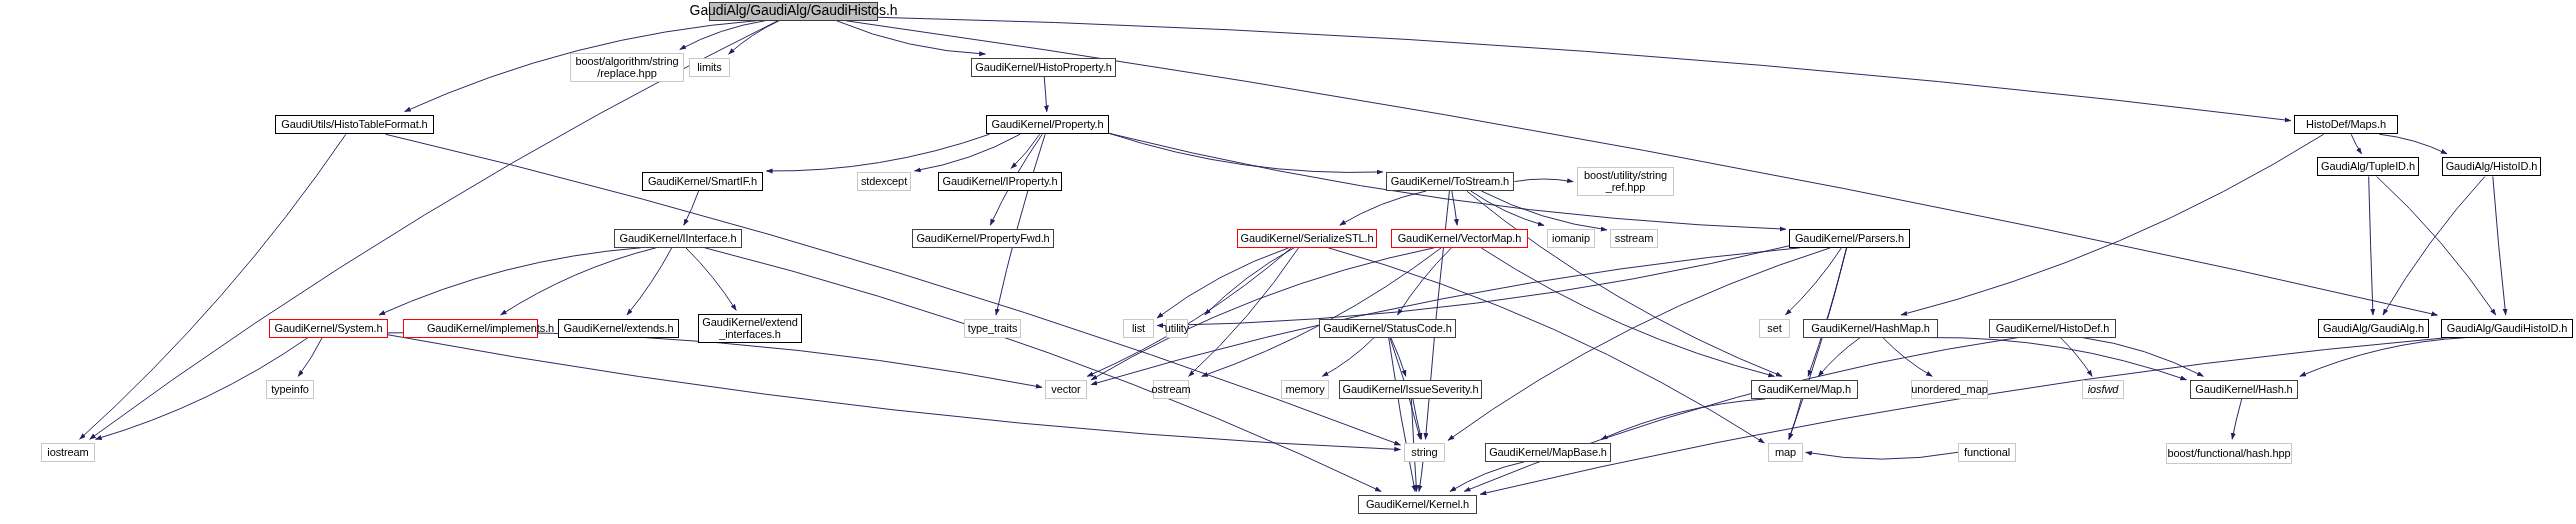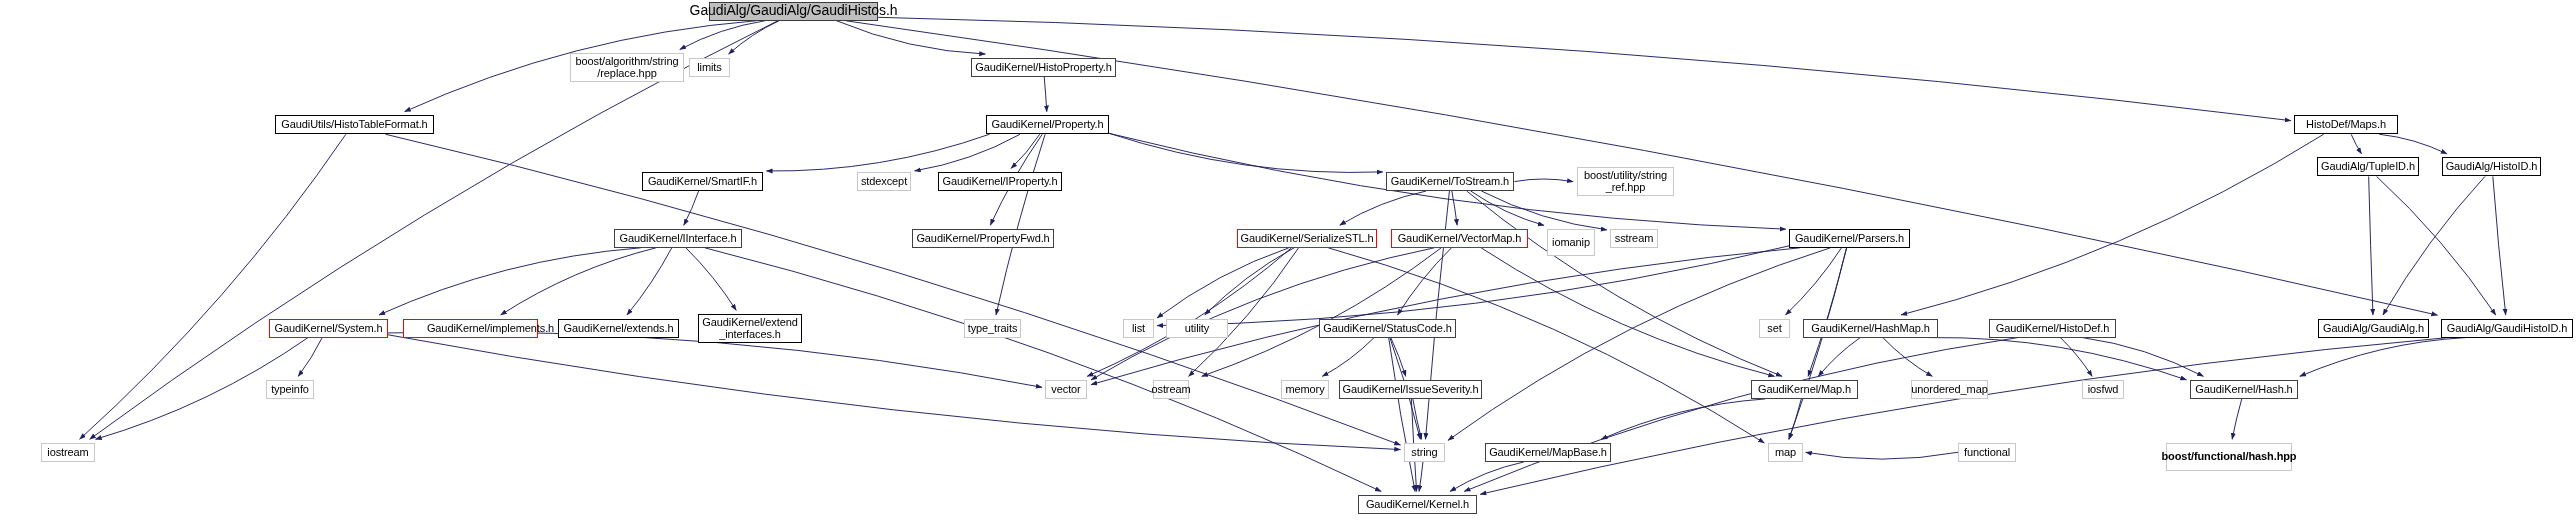--- a/index.html
+++ b/index.html
@@ -165,50 +165,50 @@
       <div class="node proj" style="left: 642px; top: 172px; width: 121px; height: 19px;"><span class="lbl">GaudiKernel/SmartIF.h</span></div>
       <div class="node sys" style="left: 857px; top: 172px; width: 54px; height: 19px;"><span class="lbl">stdexcept</span></div>
       <div class="node proj" style="left: 938px; top: 172px; width: 124px; height: 19px;"><span class="lbl">GaudiKernel/IProperty.h</span></div>
       <div class="node thick" style="left: 1386px; top: 172px; width: 128px; height: 19px;"><span class="lbl">GaudiKernel/ToStream.h</span></div>
       <div class="node sys" style="left: 1577px; top: 167px; width: 97px; height: 29px;"><span class="lbl">boost/utility/string
 _ref.hpp</span></div>
       <div class="node thick" style="left: 614px; top: 229px; width: 128px; height: 19px;"><span class="lbl">GaudiKernel/IInterface.h</span></div>
       <div class="node thick" style="left: 912px; top: 229px; width: 142px; height: 19px;"><span class="lbl">GaudiKernel/PropertyFwd.h</span></div>
       <div class="node red" style="left: 1237px; top: 229px; width: 140px; height: 19px;"><span class="lbl">GaudiKernel/SerializeSTL.h</span></div>
       <div class="node red" style="left: 1391px; top: 229px; width: 137px; height: 19px;"><span class="lbl">GaudiKernel/VectorMap.h</span></div>
-      <div class="node sys" style="left: 1547px; top: 229px; width: 48px; height: 27px;"><span class="lbl">iomanip</span></div>
+      <div class="node sys" style="left: 1547px; top: 229px; width: 48px; height: 19px;"><span class="lbl">iomanip</span></div>
       <div class="node sys" style="left: 1610px; top: 229px; width: 48px; height: 19px;"><span class="lbl">sstream</span></div>
       <div class="node proj" style="left: 1789px; top: 229px; width: 121px; height: 19px;"><span class="lbl">GaudiKernel/Parsers.h</span></div>
       <div class="node proj" style="left: 2317px; top: 157px; width: 102px; height: 19px;"><span class="lbl">GaudiAlg/TupleID.h</span></div>
       <div class="node proj" style="left: 2442px; top: 157px; width: 99px; height: 19px;"><span class="lbl">GaudiAlg/HistoID.h</span></div>
       <div class="node red" style="left: 269px; top: 319px; width: 119px; height: 19px;"><span class="lbl">GaudiKernel/System.h</span></div>
       <div class="node red" style="left: 403px; top: 319px; width: 135px; height: 19px; padding-left: 40px;"><span class="lbl">GaudiKernel/implements.h</span></div>
       <div class="node proj" style="left: 558px; top: 319px; width: 121px; height: 19px;"><span class="lbl">GaudiKernel/extends.h</span></div>
       <div class="node proj" style="left: 698px; top: 314px; width: 104px; height: 29px;"><span class="lbl">GaudiKernel/extend
 _interfaces.h</span></div>
       <div class="node sys" style="left: 964px; top: 319px; width: 57px; height: 19px;"><span class="lbl">type_traits</span></div>
       <div class="node sys" style="left: 1123px; top: 319px; width: 31px; height: 19px;"><span class="lbl">list</span></div>
-      <div class="node sys" style="left: 1166px; top: 319px; width: 62px; height: 19px;"><span class="lbl">utility</span></div>
+      <div class="node sys" style="left: 1166px; top: 319px; width: 22px; height: 19px;"><span class="lbl">utility</span></div>
       <div class="node thick" style="left: 1319px; top: 319px; width: 137px; height: 19px;"><span class="lbl">GaudiKernel/StatusCode.h</span></div>
       <div class="node sys" style="left: 1759px; top: 319px; width: 31px; height: 19px;"><span class="lbl">set</span></div>
       <div class="node thick" style="left: 1803px; top: 319px; width: 135px; height: 19px;"><span class="lbl">GaudiKernel/HashMap.h</span></div>
       <div class="node thick" style="left: 1989px; top: 319px; width: 127px; height: 19px;"><span class="lbl">GaudiKernel/HistoDef.h</span></div>
       <div class="node proj" style="left: 2318px; top: 319px; width: 111px; height: 19px;"><span class="lbl">GaudiAlg/GaudiAlg.h</span></div>
       <div class="node proj" style="left: 2441px; top: 319px; width: 132px; height: 19px;"><span class="lbl">GaudiAlg/GaudiHistoID.h</span></div>
       <div class="node sys" style="left: 266px; top: 380px; width: 48px; height: 19px;"><span class="lbl">typeinfo</span></div>
       <div class="node sys" style="left: 1045px; top: 380px; width: 42px; height: 19px;"><span class="lbl">vector</span></div>
       <div class="node sys" style="left: 1153px; top: 380px; width: 36px; height: 19px;"><span class="lbl">ostream</span></div>
       <div class="node sys" style="left: 1281px; top: 380px; width: 48px; height: 19px;"><span class="lbl">memory</span></div>
       <div class="node thick" style="left: 1339px; top: 380px; width: 143px; height: 19px;"><span class="lbl">GaudiKernel/IssueSeverity.h</span></div>
       <div class="node thick" style="left: 1751px; top: 380px; width: 107px; height: 19px;"><span class="lbl">GaudiKernel/Map.h</span></div>
       <div class="node sys" style="left: 1911px; top: 380px; width: 77px; height: 19px;"><span class="lbl">unordered_map</span></div>
-      <div class="node sys" style="left: 2082px; top: 380px; width: 42px; height: 19px;"><span class="lbl">iosfwd</span></div>
+      <div class="node sys" style="left: 2082px; top: 380px; width: 42px; height: 19px; font-style: italic;"><span class="lbl">iosfwd</span></div>
       <div class="node thick" style="left: 2190px; top: 380px; width: 108px; height: 19px;"><span class="lbl">GaudiKernel/Hash.h</span></div>
       <div class="node sys" style="left: 41px; top: 443px; width: 54px; height: 19px;"><span class="lbl">iostream</span></div>
       <div class="node sys" style="left: 1404px; top: 443px; width: 41px; height: 19px;"><span class="lbl">string</span></div>
       <div class="node thick" style="left: 1485px; top: 443px; width: 126px; height: 19px;"><span class="lbl">GaudiKernel/MapBase.h</span></div>
       <div class="node sys" style="left: 1768px; top: 443px; width: 35px; height: 19px;"><span class="lbl">map</span></div>
       <div class="node sys" style="left: 1958px; top: 443px; width: 58px; height: 19px;"><span class="lbl">functional</span></div>
-      <div class="node sys" style="left: 2166px; top: 443px; width: 126px; height: 28px; font-weight: bold;"><span class="lbl">boost/functional/hash.hpp</span></div>
+      <div class="node sys" style="left: 2166px; top: 443px; width: 126px; height: 21px;"><span class="lbl">boost/functional/hash.hpp</span></div>
       <div class="node thick" style="left: 1358px; top: 495px; width: 119px; height: 19px;"><span class="lbl">GaudiKernel/Kernel.h</span></div>
     </div>
 </div>
 
 
 </body></html>

